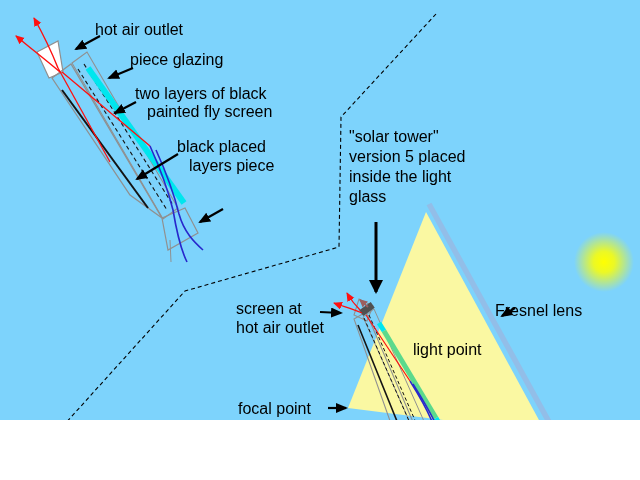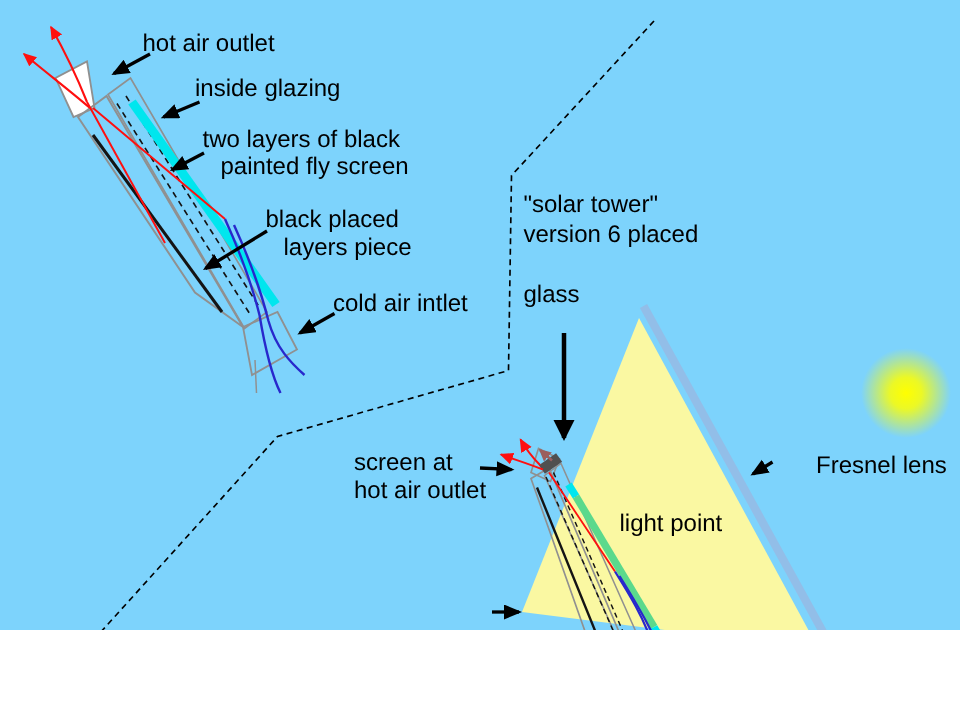--- a/index.html
+++ b/index.html
@@ -97,27 +97,28 @@
   <line x1="136" y1="102" x2="115" y2="113" stroke="#000" stroke-width="2.2" marker-end="url(#mk-black)"></line>
   <line x1="178" y1="154" x2="137" y2="179" stroke="#000" stroke-width="2.2" marker-end="url(#mk-black)"></line>
   <line x1="223" y1="209" x2="200" y2="222" stroke="#000" stroke-width="2.2" marker-end="url(#mk-black)"></line>
   <line x1="376" y1="222" x2="376" y2="292" stroke="#000" stroke-width="3" marker-end="url(#mk-black-big)"></line>
   <line x1="320" y1="312" x2="341" y2="313" stroke="#000" stroke-width="2.2" marker-end="url(#mk-black)"></line>
   <line x1="328" y1="408" x2="346" y2="408" stroke="#000" stroke-width="2.2" marker-end="url(#mk-black)"></line>
   <line x1="515" y1="308" x2="502" y2="316" stroke="#000" stroke-width="2.2" marker-end="url(#mk-black)"></line>
 </svg>
 
   <div class="lbl" style="left:95px;top:21px">hot air outlet</div>
-  <div class="lbl" style="left:130px;top:51px">inside glazing</div>
+  <div class="lbl" style="left:130px;top:51px">piece glazing</div>
   <div class="lbl" style="left:135px;top:85px">two layers of black</div>
   <div class="lbl" style="left:147px;top:103px">painted fly screen</div>
   <div class="lbl" style="left:177px;top:138px">black placed</div>
   <div class="lbl" style="left:189px;top:157px">layers piece</div>
-  <div class="lbl" style="left:222px;top:194px">cold air intlet</div>
   <div class="lbl" style="left:349px;top:128px">"solar tower"</div>
-  <div class="lbl" style="left:349px;top:148px">version 6 placed</div>
+  <div class="lbl" style="left:349px;top:148px">version 5 placed</div>
+  <div class="lbl" style="left:349px;top:168px">inside the light</div>
   <div class="lbl" style="left:349px;top:188px">glass</div>
   <div class="lbl" style="left:236px;top:300px">screen at</div>
   <div class="lbl" style="left:236px;top:319px">hot air outlet</div>
+  <div class="lbl" style="left:238px;top:400px">focal point</div>
   <div class="lbl" style="left:413px;top:341px">light point</div>
-  <div class="lbl" style="left:544px;top:302px">Fresnel lens</div>
+  <div class="lbl" style="left:495px;top:302px">Fresnel lens</div>
 
 </div>
 
 </body></html>

